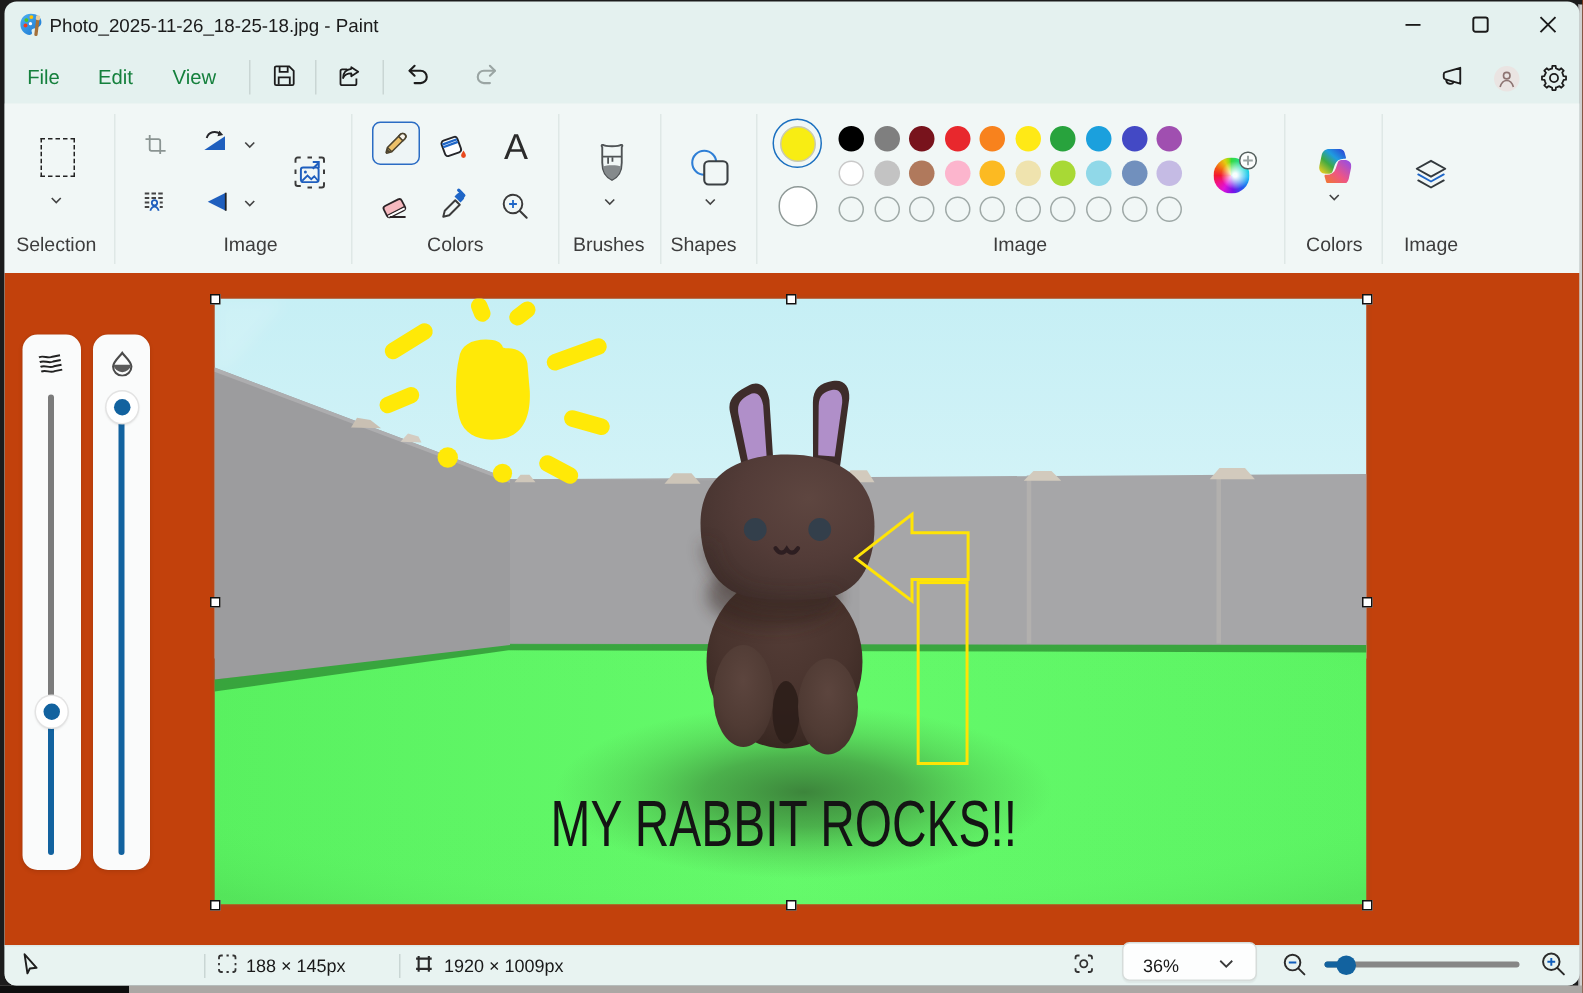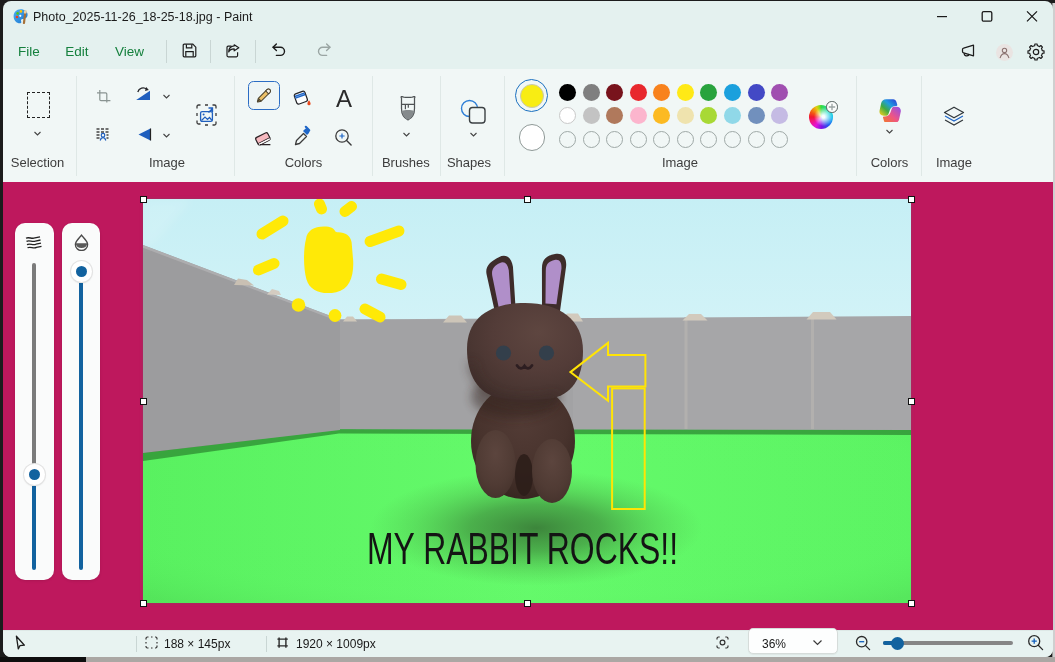--- a/index.html
+++ b/index.html
@@ -21,21 +21,21 @@
 
 .menuitem{position:absolute;top:37px;height:28px;line-height:28px;font-size:13.5px;color:#15803d;}
 .msep{position:absolute;top:39px;height:23px;width:1px;background:#c9d6d4;}
 
 #toolbar{position:absolute;left:0;top:68px;width:100%;height:113px;background:#f1f7f6;}
 .tsep{position:absolute;top:7px;height:100px;width:1px;background:#dfe8e6;}
 .tlabel{position:absolute;top:86px;width:120px;text-align:center;font-size:13px;color:#3d3d3d;}
 .chev{position:absolute;width:9px;height:9px;}
 .sw{position:absolute;width:17px;height:17px;border-radius:50%;}
 
-#work{position:absolute;left:0;top:181px;width:100%;height:448px;background:#be185d;}
+#work{position:absolute;left:0;top:181px;width:100%;height:448px;background:#c2410c;}
 
 .card{position:absolute;top:41px;width:38.5px;height:357px;background:#fafbfb;border-radius:10px;
   box-shadow:0 1px 3px rgba(0,0,0,0.10),0 0 1px rgba(0,0,0,0.06);}
 
 #canvas{position:absolute;left:140px;top:17px;width:768px;height:404px;box-shadow:0 0 3px rgba(90,115,115,0.35);}
 .handle{position:absolute;width:7px;height:7px;background:#fff;border:1.6px solid #111;}
 
 #status{position:absolute;left:0;top:629px;width:100%;height:27px;background:#e8f3f1;border-top:1px solid #dde8e6;font-size:12px;color:#191919;}
 .ssep{position:absolute;top:5px;height:16px;width:1px;background:#c9d6d4;}
 svg{display:block;}

